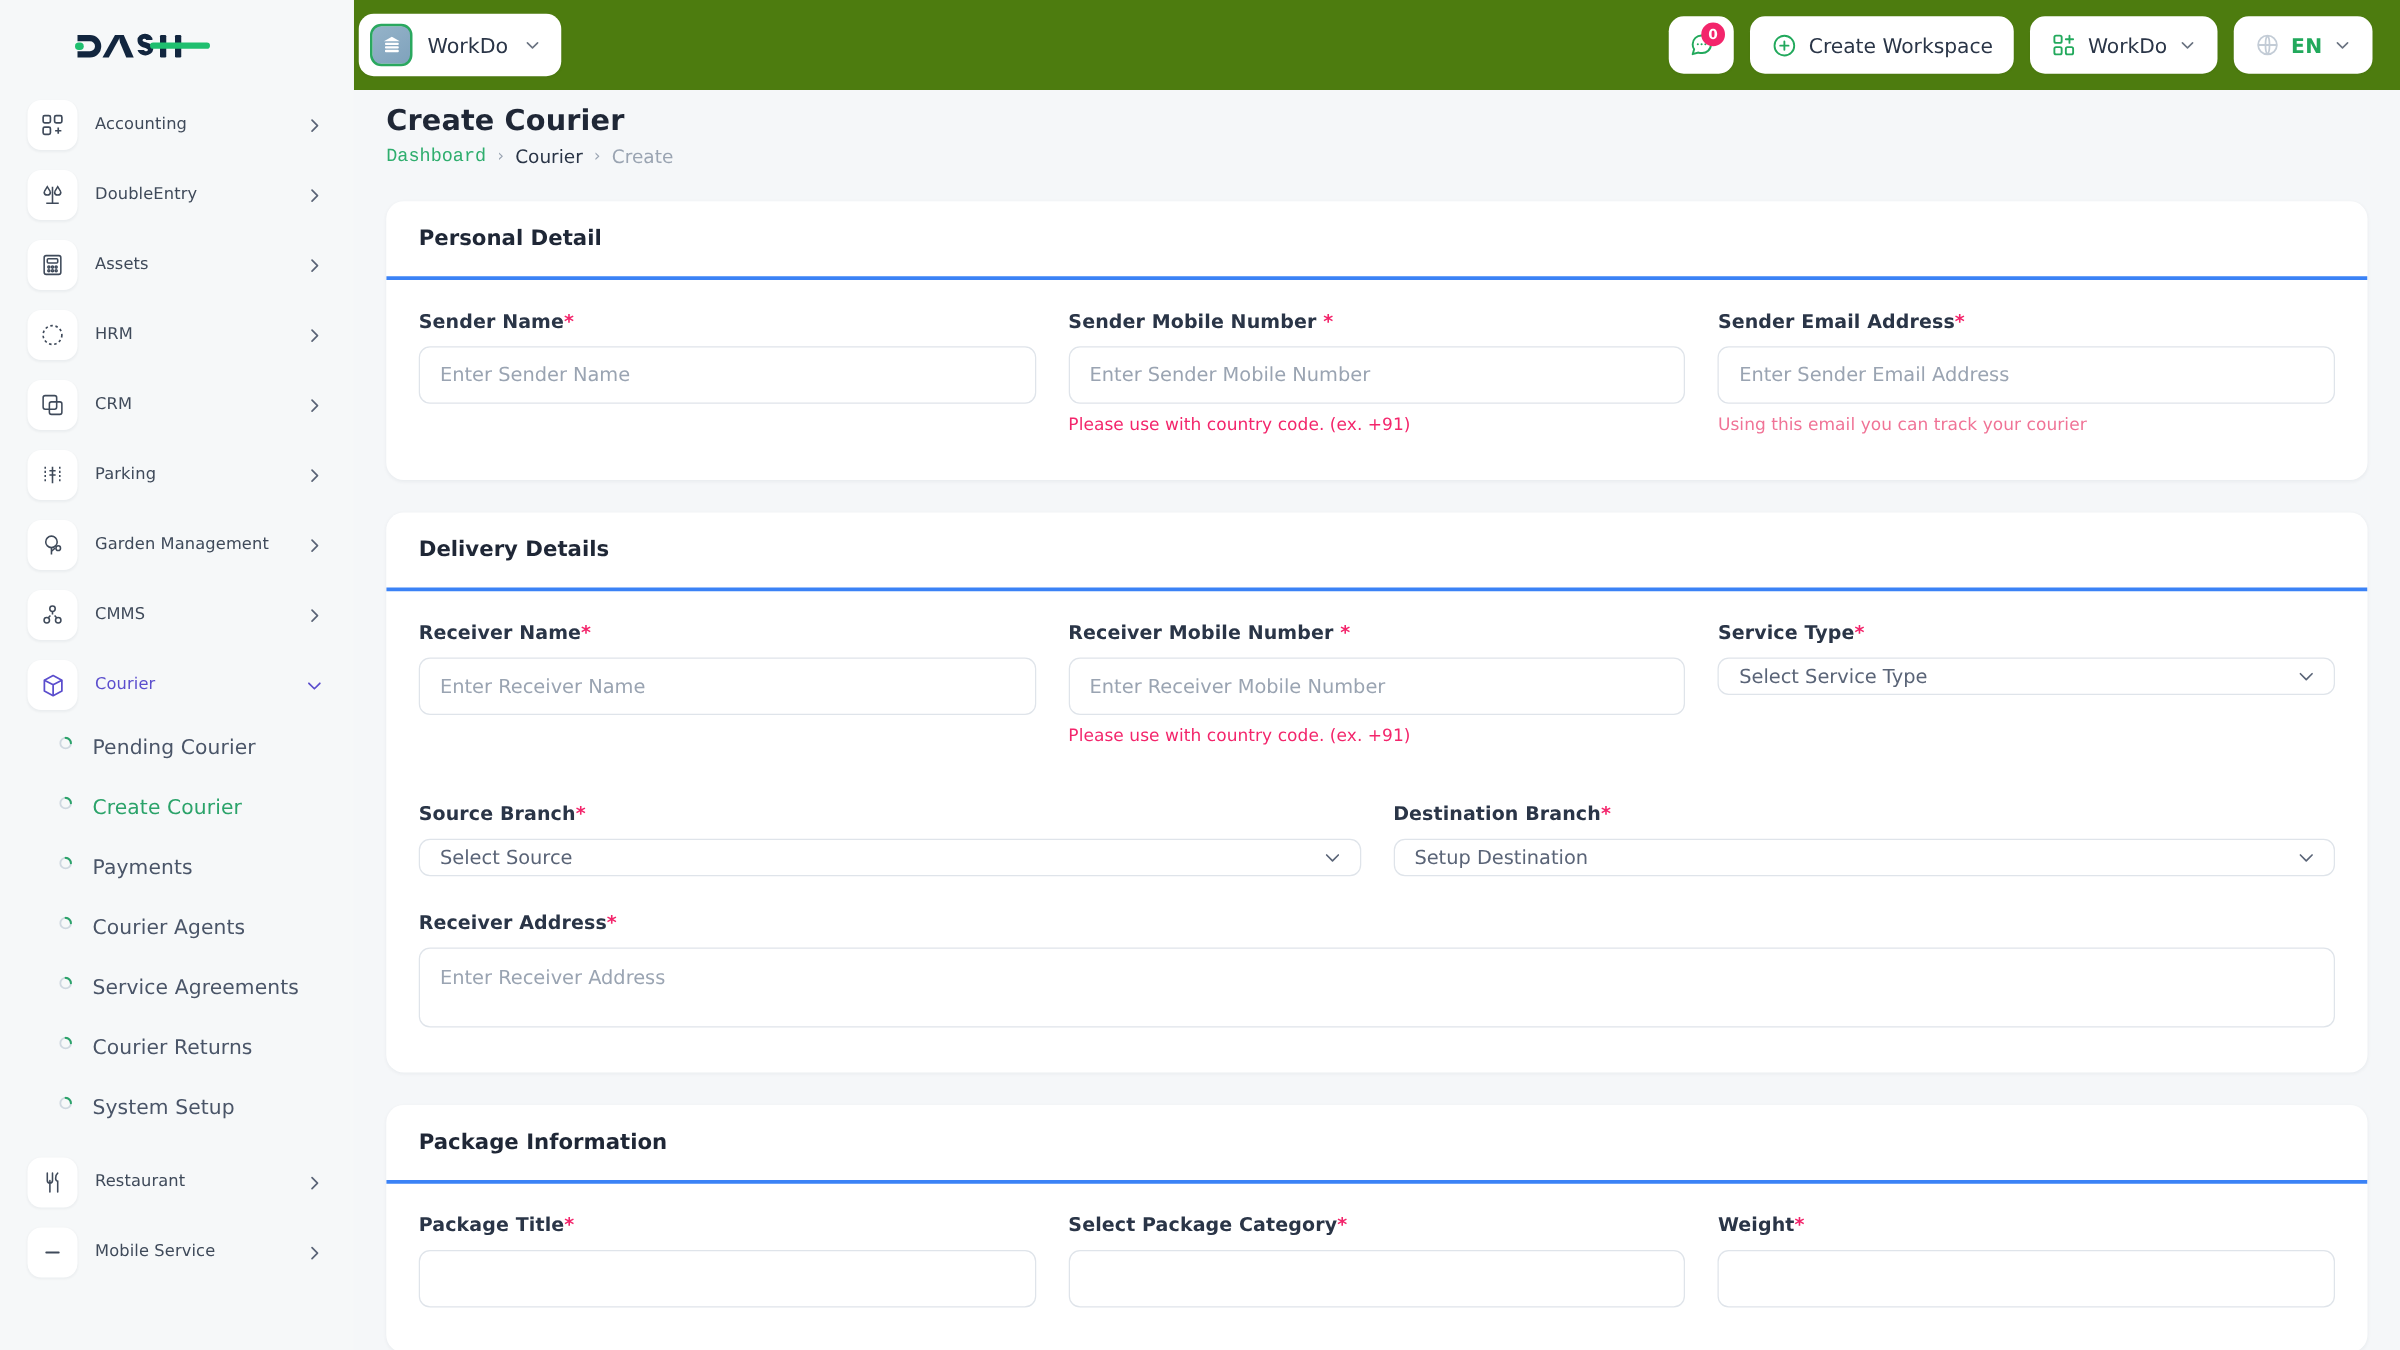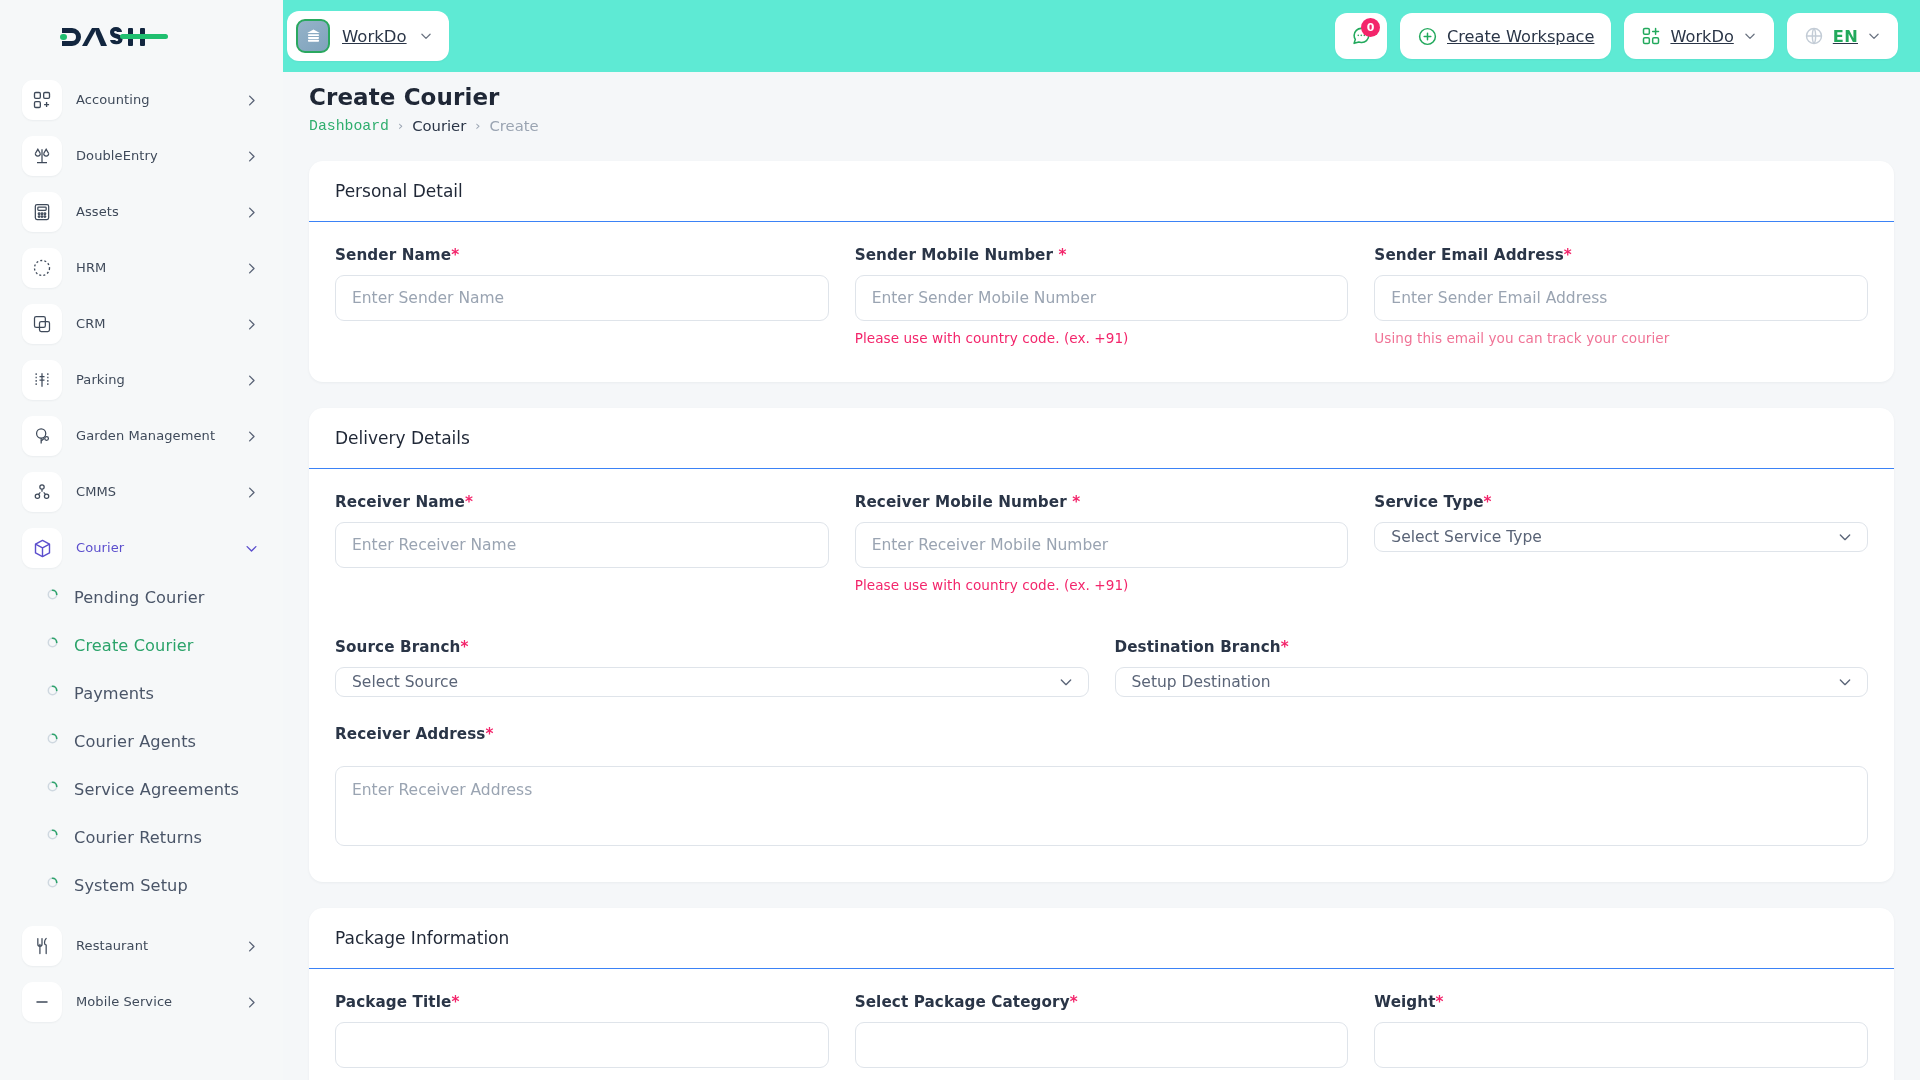--- a/index.html
+++ b/index.html
@@ -88,22 +88,21 @@
     display: flex; flex-direction: column;
     overflow: hidden;
     background: #f5f7f9;
   }
 
   
   .topbar {
     height: 72px; flex: 0 0 72px;
     display: flex; align-items: center;
     padding: 0 22px 0 0;
-    background: #5eead4;
-    text-decoration: underline;
+    background: #4d7c0f;
   }
   .ws-pill {
     display: flex; align-items: center; gap: 12px;
     background: #ffffff;
     border-radius: 12px;
     padding: 8px 16px 8px 9px;
     margin-left: 4px;
     cursor: pointer;
     box-shadow: 0 1px 2px rgba(20,30,60,.04);
   }
@@ -169,23 +168,23 @@
 
   .card {
     background: #ffffff;
     border-radius: 14px;
     margin-bottom: 26px;
     box-shadow: 0 1px 3px rgba(20,30,60,.05);
     overflow: hidden;
   }
   .card-head {
     padding: 20px 26px;
-    border-bottom: 1px solid #3b82f6;
+    border-bottom: 3px solid #3b82f6;
     font-size: 17px;
-    font-weight: 400;
+    font-weight: 700;
     color: #1f2736;
   }
   .card-body { padding: 24px 26px 30px 26px; }
 
   .form-row {
     display: flex;
     gap: 26px;
     margin-bottom: 6px;
   }
   .form-row.two > .field { flex: 1 1 0; }
@@ -220,23 +219,22 @@
     position: relative;
   }
   .select-wrap { position: relative; width: 100%; }
   .select-chev {
     position: absolute; right: 15px; top: 50%;
     transform: translateY(-50%);
     pointer-events: none; color: #5a6477;
     display: flex;
   }
   .textarea {
-    height: 80px; padding: 13px 16px; resize: none;
+    height: 64px; padding: 13px 16px; resize: none;
     line-height: 1.4;
-    margin-top: 12px;
   }
   .hint {
     font-size: 13.6px;
     color: #f3256b;
     margin-top: 9px;
     letter-spacing: .05px;
   }
   .hint.muted-pink { color: #f07396; }
 </style>
 </head>

